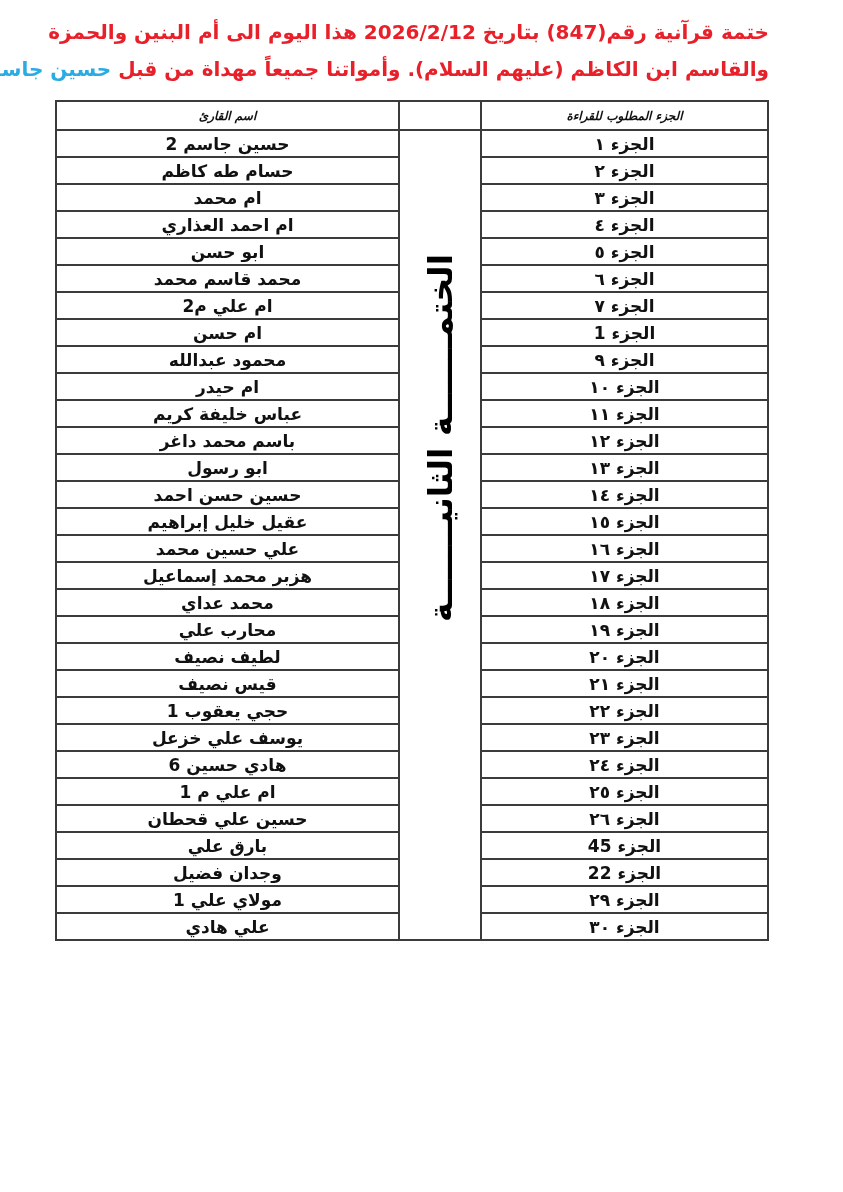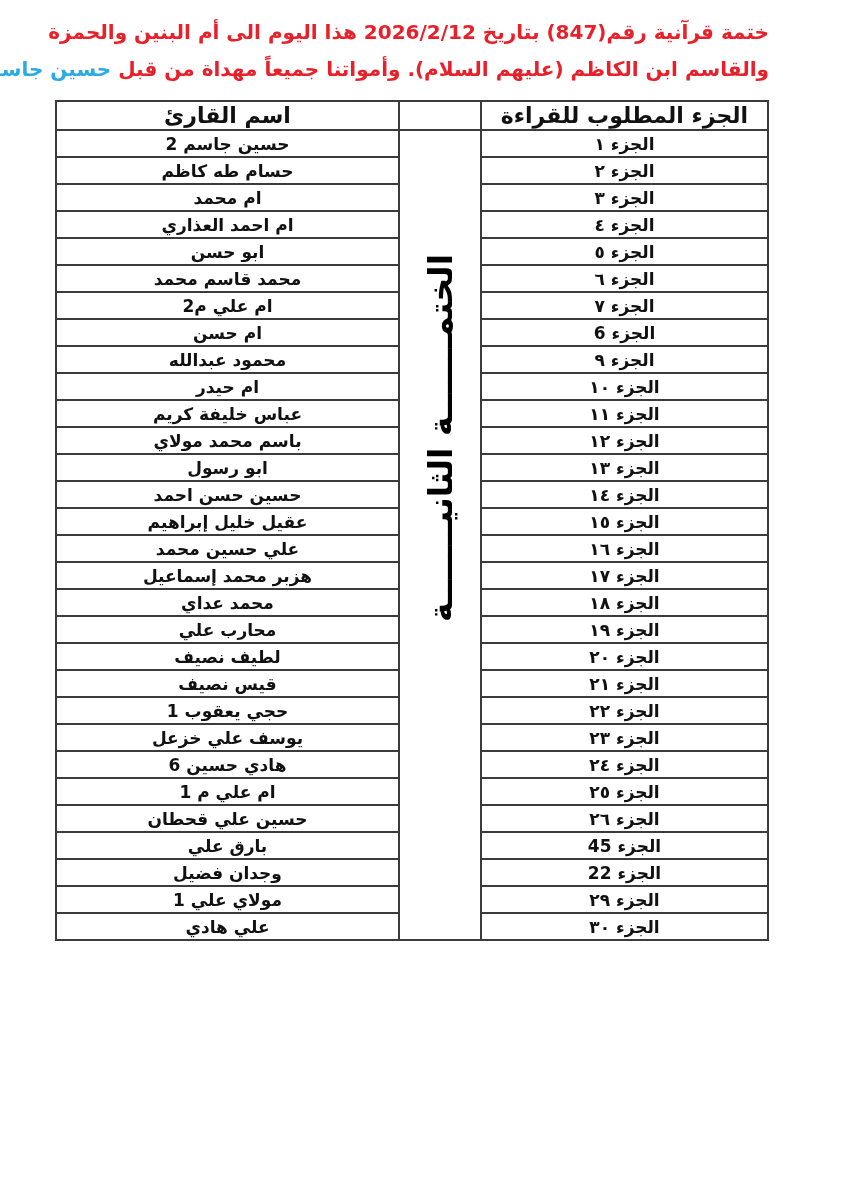--- a/index.html
+++ b/index.html
@@ -56,21 +56,21 @@
   table.khatma td {
     border: 2px solid #3b3b3b;
     text-align: center;
     vertical-align: middle;
     font-weight: 700;
     color: #111111;
     overflow: hidden;
   }
   table.khatma thead tr { height: 29px; }
   table.khatma tbody tr { height: 27px; }
-  table.khatma th { font-size: 22px; }
+  table.khatma th { font-size: 12px; font-style: italic; }
   table.khatma td { font-size: 17px; }
   td.khatma-cell {
     position: relative;
     overflow: visible;
   }
   .vertical-label {
     position: absolute;
     top: 38%;
     left: 50%;
     transform: translate(-50%, -50%) rotate(-90deg);
@@ -136,38 +136,38 @@
         </tr>
         <tr>
           <td>الجزء ٦</td>
           <td>محمد قاسم محمد</td>
         </tr>
         <tr>
           <td>الجزء ٧</td>
           <td>ام علي م2</td>
         </tr>
         <tr>
-          <td>الجزء 6</td>
+          <td>الجزء 1</td>
           <td>ام حسن</td>
         </tr>
         <tr>
           <td>الجزء ٩</td>
           <td>محمود عبدالله</td>
         </tr>
         <tr>
           <td>الجزء ١٠</td>
           <td>ام حيدر</td>
         </tr>
         <tr>
           <td>الجزء ١١</td>
           <td>عباس خليفة كريم</td>
         </tr>
         <tr>
           <td>الجزء ١٢</td>
-          <td>باسم محمد مولاي</td>
+          <td>باسم محمد داغر</td>
         </tr>
         <tr>
           <td>الجزء ١٣</td>
           <td>ابو رسول</td>
         </tr>
         <tr>
           <td>الجزء ١٤</td>
           <td>حسين حسن احمد</td>
         </tr>
         <tr>

